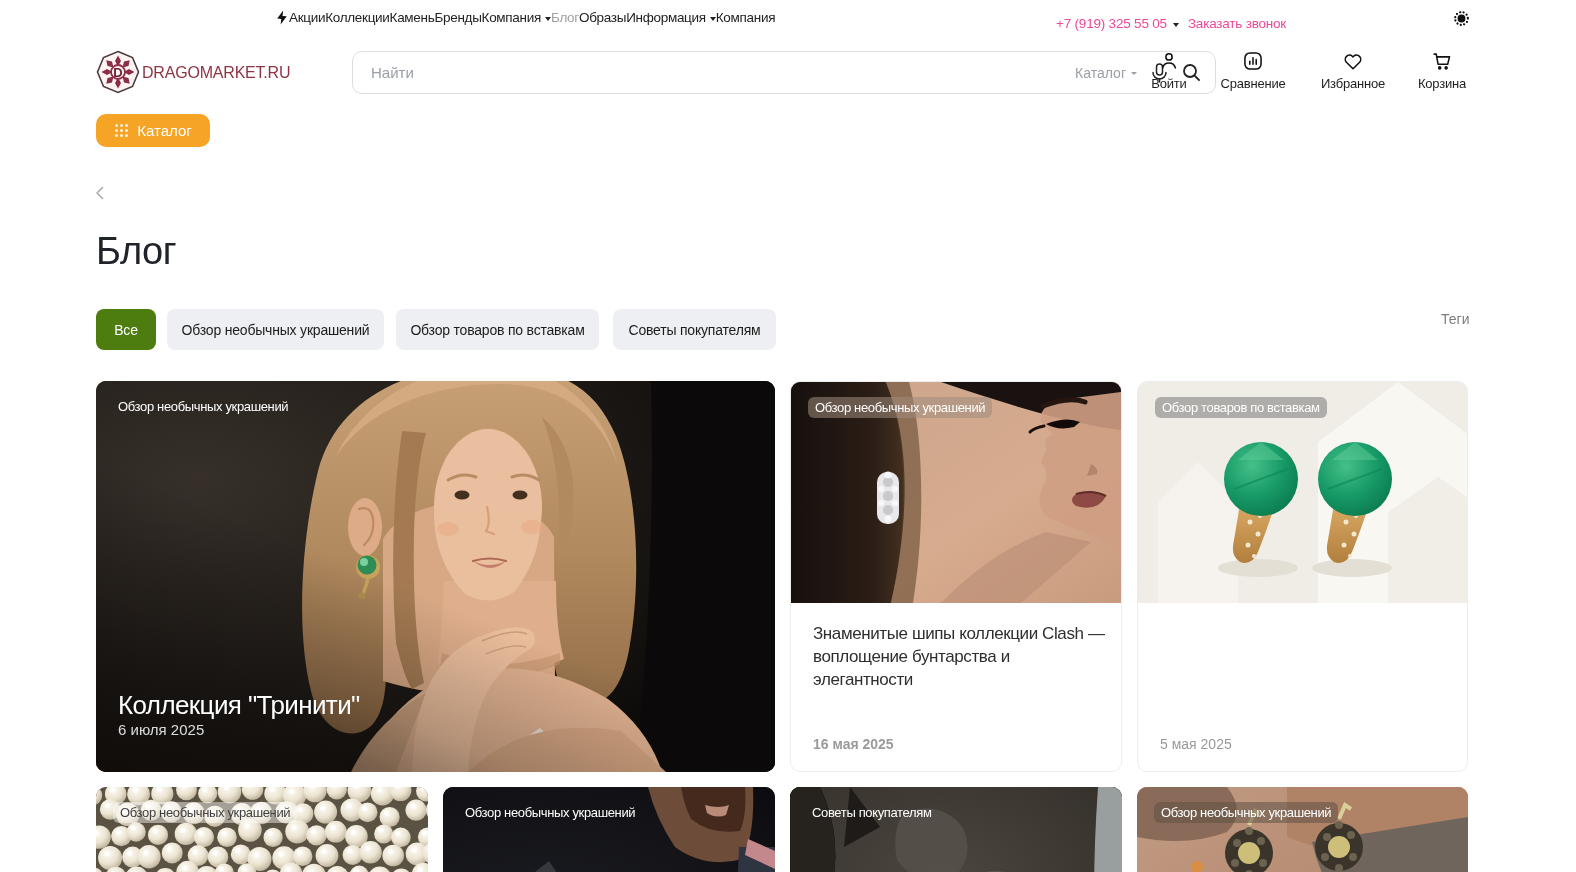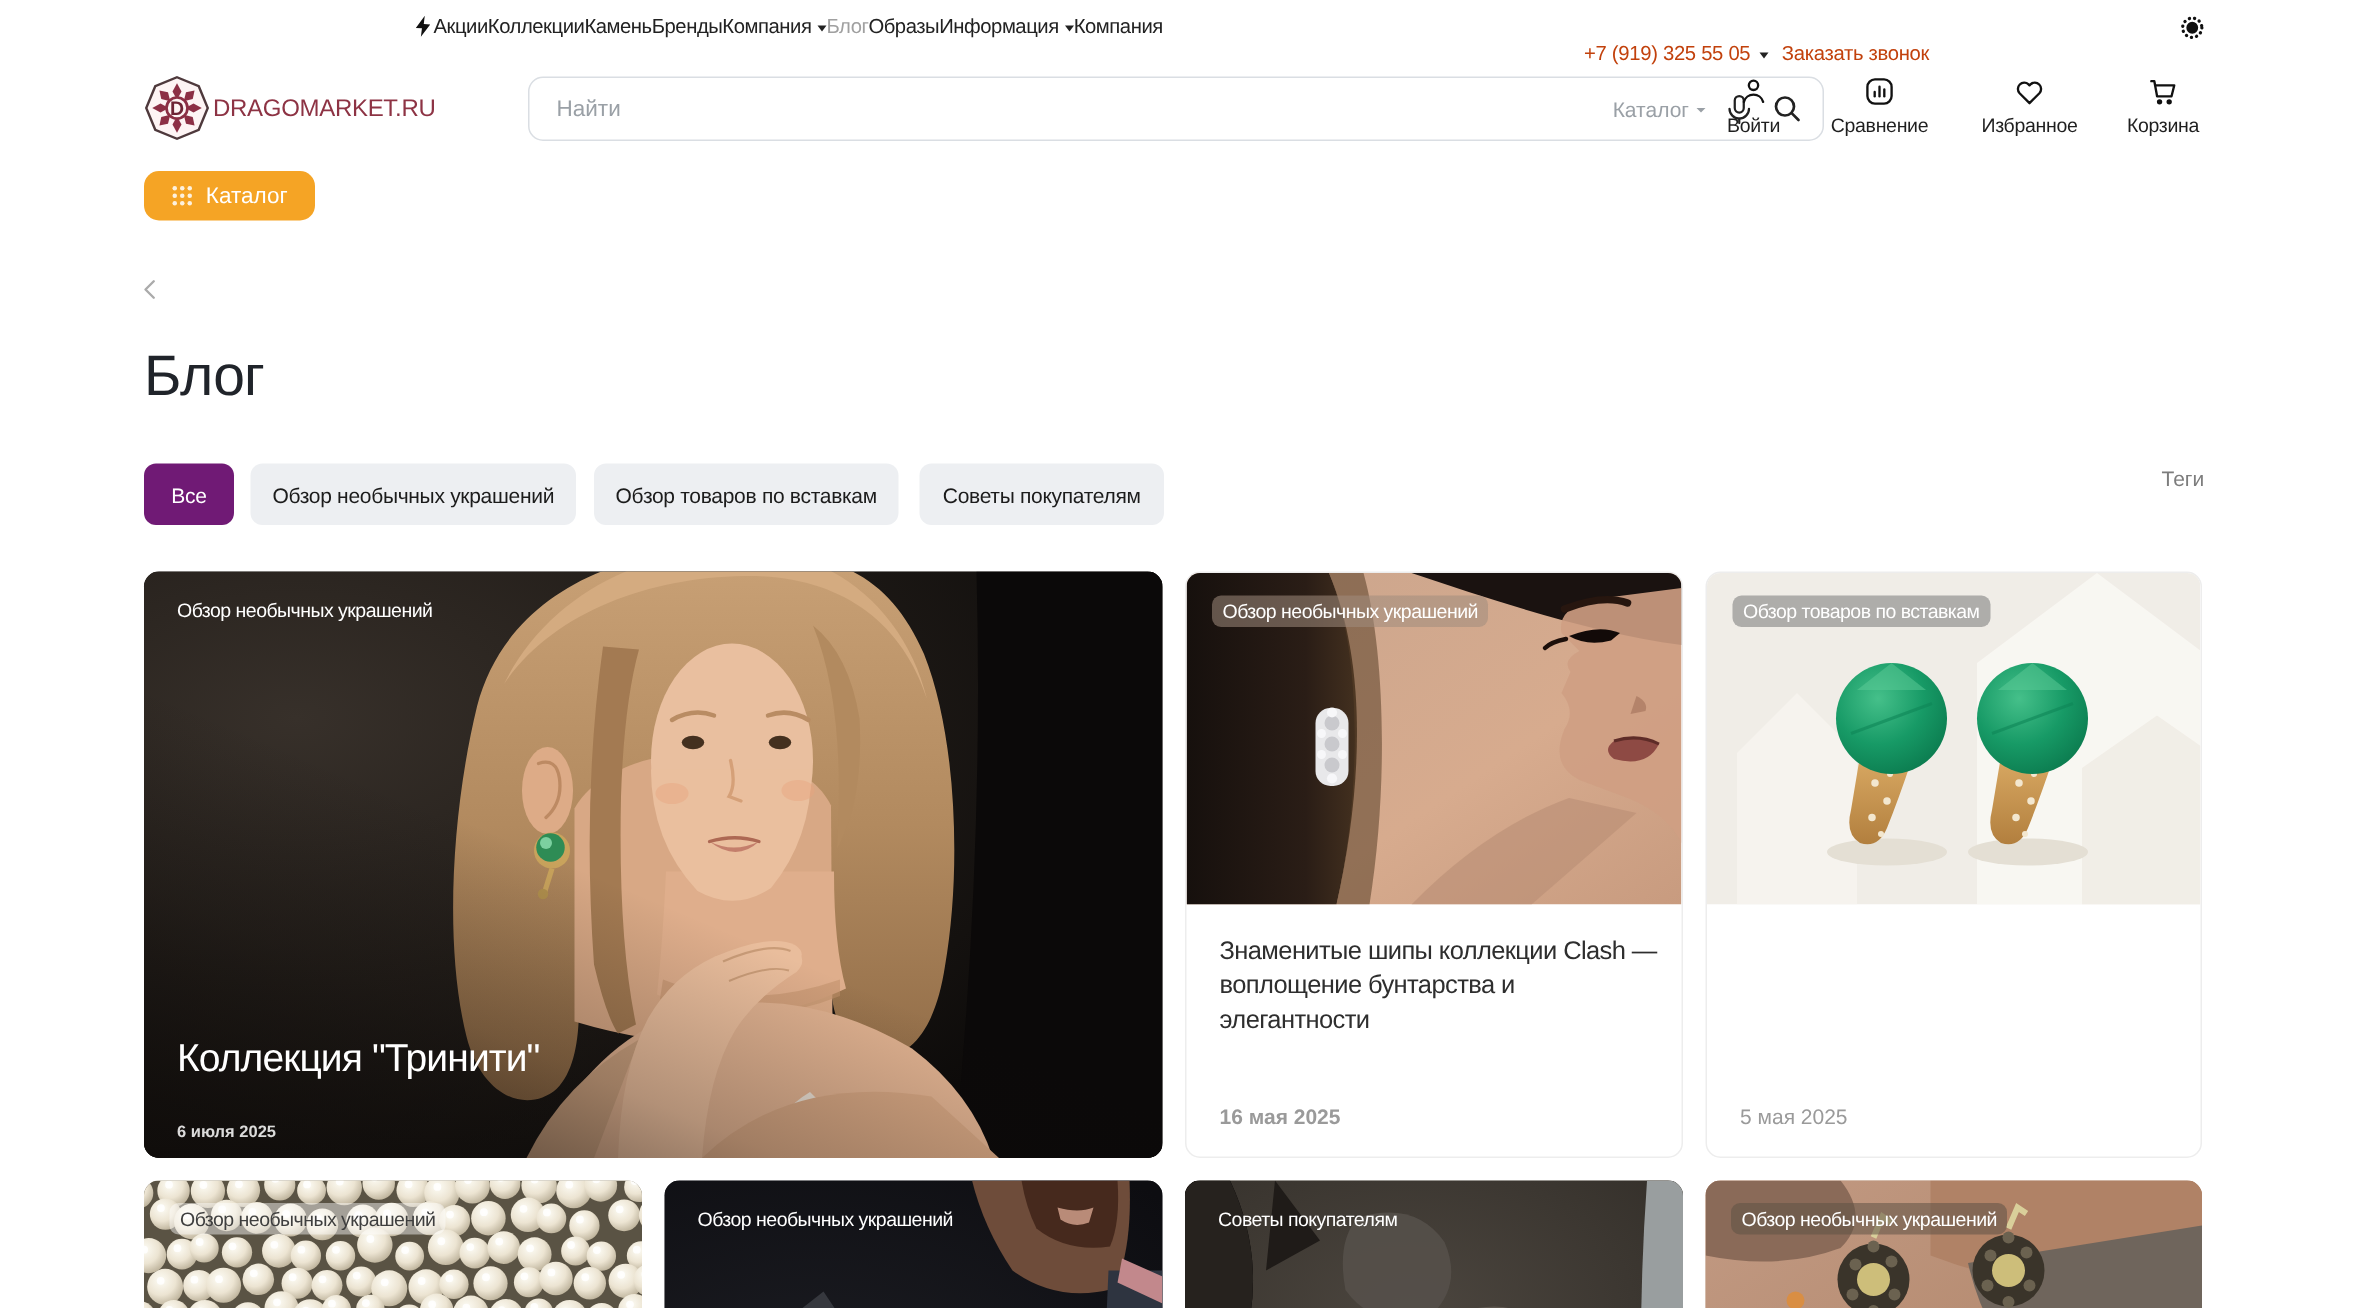--- a/index.html
+++ b/index.html
@@ -8,21 +8,21 @@
     font-family:"Liberation Sans", sans-serif; color:#1c1c1c; }
   .abs { position:absolute; }
 
   
   .topnav { position:absolute; left:275px; top:10px; display:flex; align-items:center; 
     font-size:13.5px; letter-spacing:-0.3px; color:#222; }
   .topnav .it { display:flex; align-items:center; gap:4px; }
   .topnav .muted { color:#a0a0a0; }
   .caret { width:0; height:0; border-left:3.5px solid transparent; border-right:3.5px solid transparent;
     border-top:4px solid #222; display:inline-block; margin-top:2px; }
-  .topright { position:absolute; top:28px; left:1056px; display:flex; align-items:center; font-size:13.5px; letter-spacing:-0.2px; color:#c2410c;text-align:center; }
+  .topright { position:absolute; top:16px; left:1056px; display:flex; align-items:center; font-size:13.5px; letter-spacing:-0.2px; color:#ec4899;text-align:center; }
 
   
   .logo { position:absolute; left:96px; top:50px; }
   .logotext { position:absolute; left:142px; top:64px; font-size:16px; font-weight:normal; color:#8d3344; letter-spacing:-0.2px; }
   .search { position:absolute; left:352px; top:51px; width:864px; height:43px; border:1px solid #dadee3;
     border-radius:10px; display:flex; align-items:center; }
   .search .ph { margin-left:18px; color:#9aa0a6; font-size:15px; }
   .search .right { margin-left:auto; display:flex; align-items:center; gap:14px; margin-right:14px; }
   .search .cat { color:#9aa0a6; font-size:14px; display:flex; align-items:center; gap:5px;}
   .caret-g { width:0; height:0; border-left:3px solid transparent; border-right:3px solid transparent;
@@ -38,35 +38,35 @@
   
   .back { position:absolute; left:91px; top:184px; }
 
   
   h1 { position:absolute; left:96px; top:230px; font-size:38px; font-weight:normal; color:#20242a; letter-spacing:-0.5px;}
 
   
   .chips { position:absolute; left:0; top:309px; }
   .chip { position:absolute; height:41px; border-radius:8px; background:#edeff2; display:flex; align-items:center;
     justify-content:center; font-size:14px; letter-spacing:-0.2px; color:#1c1c1c; white-space:nowrap; }
-  .chip.on { background:#701a75; color:#fff; }
+  .chip.on { background:#4d7c0f; color:#fff; }
   .tags { position:absolute; top:311px; left:1441px; font-size:14px; color:#7d7d7d; }
 
   
   .card { position:absolute; border-radius:10px; overflow:hidden; }
   .card.framed { border:1px solid #ededed; background:#fff; }
   .card svg.photo { display:block; }
   .tag { position:absolute; left:22px; top:15px; font-size:13px; letter-spacing:-0.35px; line-height:21px; border-radius:6px;
     color:#fff; white-space:nowrap; }
   .tag.bgd { padding:0 7px; left:17px; }
   .c-title { position:absolute; left:22px; right:12px; font-size:17px; letter-spacing:-0.4px; line-height:23px; color:#2e2e2e; }
   .c-date { position:absolute; left:22px; font-size:14px; color:#9a9a9a; }
 
   .big-title { position:absolute; left:22px; top:309px; font-size:26px; letter-spacing:-0.6px; color:#fff; }
-  .big-date { position:absolute; left:22px; top:368px; font-size:11px; color:rgba(255,255,255,0.85);font-weight:bold; }
+  .big-date { position:absolute; left:22px; top:340px; font-size:15px; color:rgba(255,255,255,0.85); }
 </style>
 </head>
 <body>
 
 <div class="topnav">
   <span class="it">
       <svg width="14" height="15" viewBox="0 0 14 15">
         <path d="M8.2 0.5 2.2 8.6 6.3 8.9 5.6 14.5 11.8 6.3 7.5 6 8.2 0.5z" fill="#111"></path>
       </svg>
     </span>

